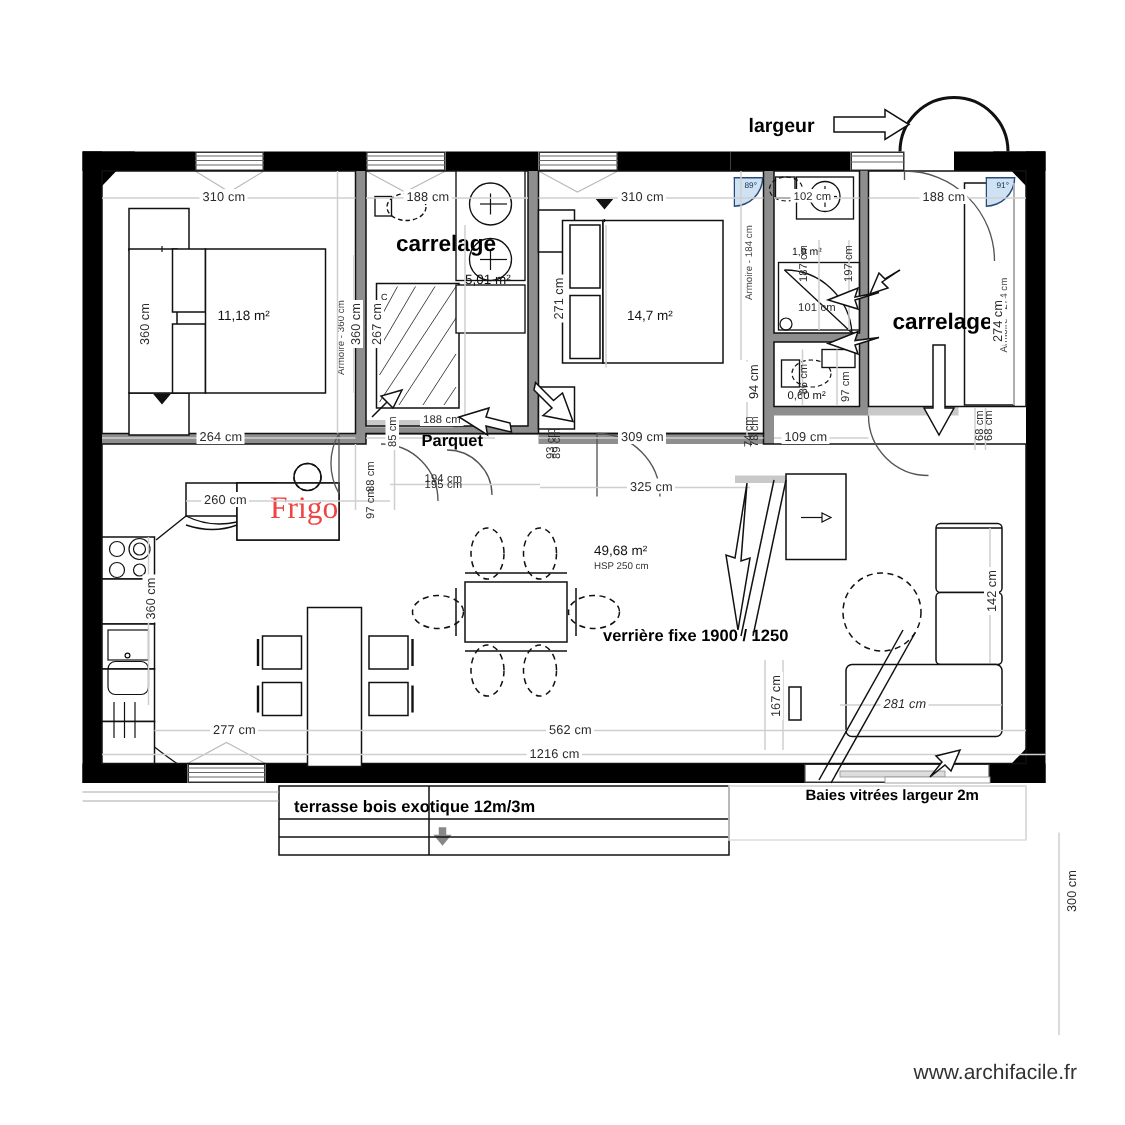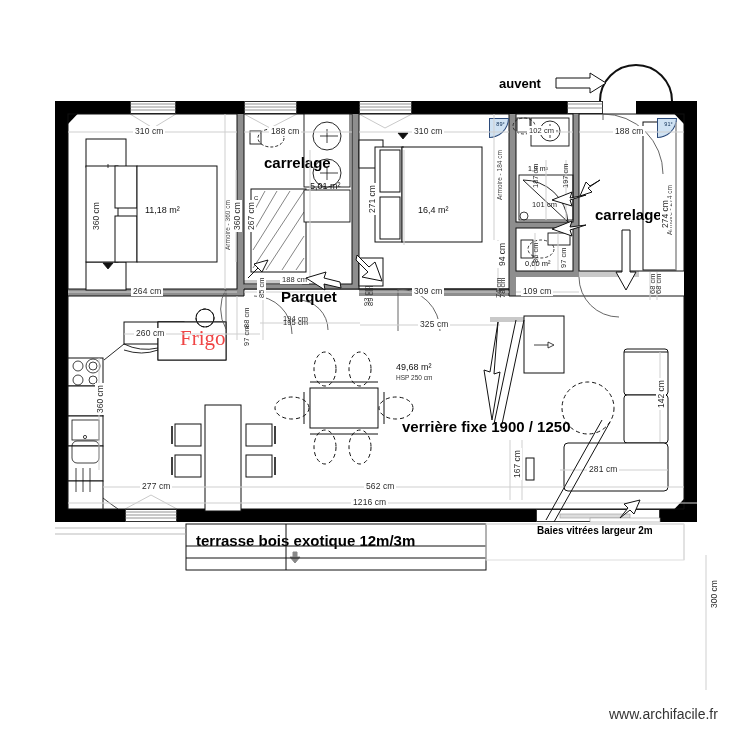--- a/index.html
+++ b/index.html
@@ -13,21 +13,21 @@
   .white{position:absolute;background:#fff;}
 
   .dim{position:absolute;font-size:8.5px;color:#2a2a2a;white-space:nowrap;
        background:#fff;padding:0 2px;letter-spacing:.1px;}
   .dimV{position:absolute;font-size:8.5px;color:#2a2a2a;white-space:nowrap;
         background:#fff;padding:0 2px;
         transform-origin:left top;transform:rotate(-90deg);}
   .area{position:absolute;font-size:9px;color:#111;white-space:nowrap;}
   .areaSub{position:absolute;font-size:6.5px;color:#333;white-space:nowrap;}
   .matlabel{position:absolute;font-size:15px;font-weight:bold;color:#000;white-space:nowrap;}
-  .boldnote{position:absolute;font-size:15px;font-weight:bold;color:#000;white-space:nowrap;}
+  .boldnote{position:absolute;font-size:11px;font-weight:bold;color:#000;white-space:nowrap;}
   .vtxt{position:absolute;font-size:6.5px;color:#444;white-space:nowrap;
         transform-origin:left top;transform:rotate(-90deg);}
   .frigo{position:absolute;font-family:"Liberation Serif",serif;font-size:21px;color:#ef4444;margin-left:20px;}
   .wm{position:absolute;font-size:14px;color:#333;}
 
   .angle{position:absolute;width:20px;height:20px;border:1px solid #2b4a7a;
          background:#cfe2f3;border-radius:0 0 20px 0;
          font-size:5.5px;color:#0d2d54;text-align:center;line-height:9px;
          box-sizing:border-box;}
   .angle span{display:block;margin-top:1px;margin-left:3px;}
@@ -189,21 +189,21 @@
       <rect x="375" y="147" width="27" height="95"></rect>
       <rect x="402" y="147" width="80" height="95"></rect>
       <rect x="380" y="150" width="20" height="42"></rect>
       <rect x="380" y="197" width="20" height="42"></rect>
     </g>
     <g stroke="#111" stroke-width="0.8">
       <polygon points="398,133 408,133 403,139" fill="#111"></polygon>
       <line x1="403" y1="146" x2="403" y2="148"></line>
     </g>
   </svg>
-  <div class="area" style="left:418px;top:205px;">16,4 m²</div>
+  <div class="area" style="left:418px;top:205px;">14,7 m²</div>
   <div class="vtxt" style="left:496px;top:200px;">Armoire - 184 cm</div>
 
   <svg class="ov">
 
     <g stroke="#111" stroke-width="0.9" fill="#fff">
       <rect x="517" y="118" width="13" height="14"></rect>
       <rect x="531" y="118" width="38" height="28"></rect>
       <circle cx="550" cy="131" r="10"></circle>
     </g>
     <ellipse cx="524" cy="126" rx="11" ry="8" fill="none" stroke="#111" stroke-width="0.8" stroke-dasharray="3,2"></ellipse>
@@ -420,21 +420,21 @@
   <div class="dim" style="left:280px;top:275px;font-size:7.5px;">188 cm</div>
   <div class="dim" style="left:412px;top:286px;">309 cm</div>
   <div class="dim" style="left:521px;top:286px;">109 cm</div>
   <div class="dim" style="left:134px;top:328px;">260 cm</div>
   <div class="dim" style="left:281px;top:314px;font-size:7.5px;background:transparent;">194 cm</div>
   <div class="dim" style="left:281px;top:318px;font-size:7.5px;background:transparent;">195 cm</div>
   <div class="dim" style="left:418px;top:319px;">325 cm</div>
   <div class="dim" style="left:140px;top:481px;">277 cm</div>
   <div class="dim" style="left:364px;top:481px;text-align:right;">562 cm</div>
   <div class="dim" style="left:351px;top:497px;">1216 cm</div>
-  <div class="dim" style="left:587px;top:464px;">281 cm</div>
+  <div class="dim" style="left:587px;top:464px;font-style:italic;">281 cm</div>
 
   <div class="dimV" style="left:232px;top:232px;">360 cm</div>
   <div class="dimV" style="left:91px;top:232px;">360 cm</div>
   <div class="dimV" style="left:246px;top:232px;">267 cm</div>
   <div class="dimV" style="left:367px;top:215px;">271 cm</div>
   <div class="dimV" style="left:257px;top:300px;font-size:7.5px;">85 cm</div>
   <div class="dimV" style="left:362px;top:308px;font-size:7.5px;background:transparent;">93 cm</div>
   <div class="dimV" style="left:366px;top:308px;font-size:7.5px;background:transparent;">89 cm</div>
   <div class="dimV" style="left:497px;top:268px;">94 cm</div>
   <div class="dimV" style="left:494px;top:300px;font-size:7.5px;background:transparent;">74 cm</div>
@@ -450,21 +450,21 @@
   <div class="dimV" style="left:660px;top:230px;">274 cm</div>
   <div class="dimV" style="left:95px;top:415px;">360 cm</div>
   <div class="dimV" style="left:656px;top:410px;">142 cm</div>
   <div class="dimV" style="left:512px;top:480px;">167 cm</div>
   <div class="dimV" style="left:709px;top:610px;">300 cm</div>
 
   <div class="area" style="left:396px;top:362px;">49,68 m²</div>
   <div class="areaSub" style="left:396px;top:374px;">HSP 250 cm</div>
 
   <div class="boldnote" style="left:281px;top:288px;">Parquet</div>
-  <div class="boldnote" style="left:499px;top:76px;font-size:13px;">auvent</div>
+  <div class="boldnote" style="left:499px;top:76px;font-size:13px;">largeur</div>
   <div class="boldnote" style="left:402px;top:418px;">verrière fixe 1900 / 1250</div>
   <div class="boldnote" style="left:196px;top:532px;">terrasse bois exotique 12m/3m</div>
   <div class="boldnote" style="left:537px;top:525px;font-size:10px;">Baies vitrées largeur 2m</div>
 
   <svg class="ov">
     <g stroke="#111" stroke-width="1" fill="#fff">
 
       <polygon points="556,78 590,78 590,73 606,83 590,93 590,88 556,88"></polygon>
 
       <polygon points="356,260 368,272 362,277 382,281 375,262 369,267 357,255"></polygon>

